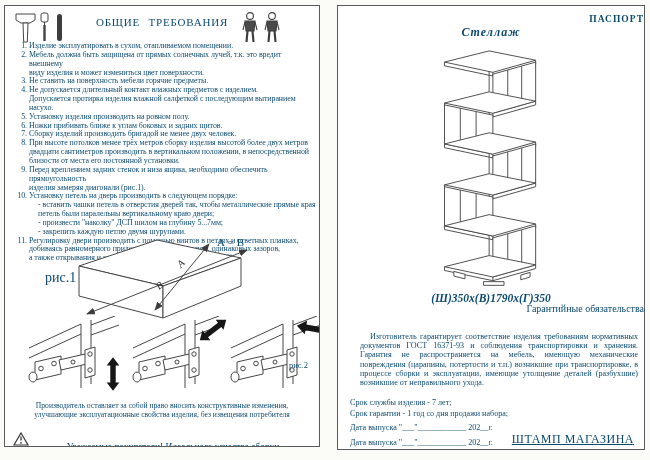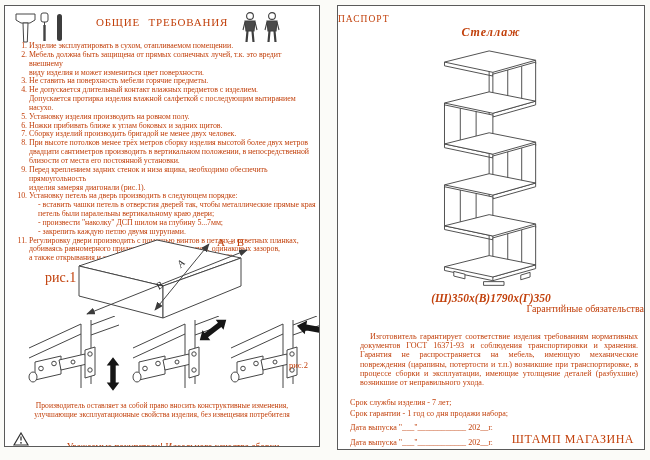--- a/index.html
+++ b/index.html
@@ -1,17 +1,17 @@
 <!DOCTYPE html>
 <html><head>
 <meta charset="utf-8">
 <style>
   html,body{margin:0;padding:0;background:#fbfbf8;}
   .canvas{position:relative;width:650px;height:460px;background:#fbfbf8;
-          font-family:"Liberation Serif",serif;color:#c2410c;overflow:hidden;}
+          font-family:"Liberation Serif",serif;color:#0c4a6e;overflow:hidden;}
   .box{position:absolute;background:#fff;border:1px solid #5a5a5a;box-sizing:border-box;overflow:hidden;}
   .left-box{left:4px;top:5px;width:316px;height:442px;}
   .right-box{left:337px;top:5px;width:308px;height:445px;}
 
   
   .lb-header{position:absolute;top:2px;left:0;right:0;height:32px;}
   .lb-title{position:absolute;left:0;right:0;top:8px;text-align:center;
             font-size:11px;letter-spacing:.8px;word-spacing:5px;}
   .tools-ic{position:absolute;left:8px;top:2px;}
   .people-ic{position:absolute;right:32px;top:3px;}
@@ -28,36 +28,36 @@
   .hinge-cell{position:absolute;top:0;}
   .h1{left:14px;} .h2{left:118px;} .h3{left:216px;}
   .fig2-label{position:absolute;right:4px;top:44px;font-size:8.5px;}
   .lb-note{position:absolute;top:396px;left:0;right:0;text-align:center;
            font-size:7.6px;line-height:1.15;white-space:pre-line;}
   .lb-warning{position:absolute;top:415px;left:30px;right:8px;text-align:center;
               font-size:9.4px;line-height:1.1;white-space:pre-line;}
   .warn-tri{position:absolute;left:-22px;top:1px;}
 
   
-  .rb-doc-title{position:absolute;top:8px;left:0;right:0;text-align:left;font-size:9.5px;letter-spacing:1px;}
+  .rb-doc-title{position:absolute;top:8px;left:0;right:0;text-align:right;font-size:9.5px;letter-spacing:1px;font-weight:bold;}
   .rb-product{position:absolute;top:19px;left:0;right:0;text-align:center;
               font-size:12px;font-weight:bold;font-style:italic;letter-spacing:1px;}
   .rb-shelf{position:absolute;top:44px;left:0;right:0;text-align:center;}
   .rb-dims{position:absolute;top:286px;left:0;right:0;text-align:center;
            font-size:11.5px;font-weight:bold;font-style:italic;}
   .rb-war-title{position:absolute;top:297px;left:0;right:0;text-align:right;font-size:10px;}
   .rb-war-body{position:absolute;top:326px;left:6px;right:6px;font-size:8.1px;line-height:1.14;
                text-align:justify;text-indent:10px;margin-left:16px;}
   .rb-discount{position:absolute;top:373px;left:0;right:0;text-align:center;font-size:8.1px;
                line-height:1.14;white-space:pre-line;}
   .rb-life{position:absolute;top:392px;left:12px;font-size:8.1px;}
   .rb-period{position:absolute;top:403px;left:12px;font-size:8.1px;}
   .rb-date1{position:absolute;top:417px;left:12px;font-size:8.1px;}
   .rb-date2{position:absolute;top:432px;left:12px;font-size:8.1px;}
-  .rb-stamp{position:absolute;top:426px;right:10px;font-size:12px;letter-spacing:.5px;}
+  .rb-stamp{position:absolute;top:426px;right:10px;font-size:12px;letter-spacing:.5px;text-decoration:underline;}
 
   svg{display:inline-block;vertical-align:top;}
   .ln{stroke:#464646;fill:none;stroke-width:1;}
   .fw{stroke:#464646;fill:#fff;stroke-width:1;}
 </style>
 </head>
 <body>
 
 <div class="canvas">
 

